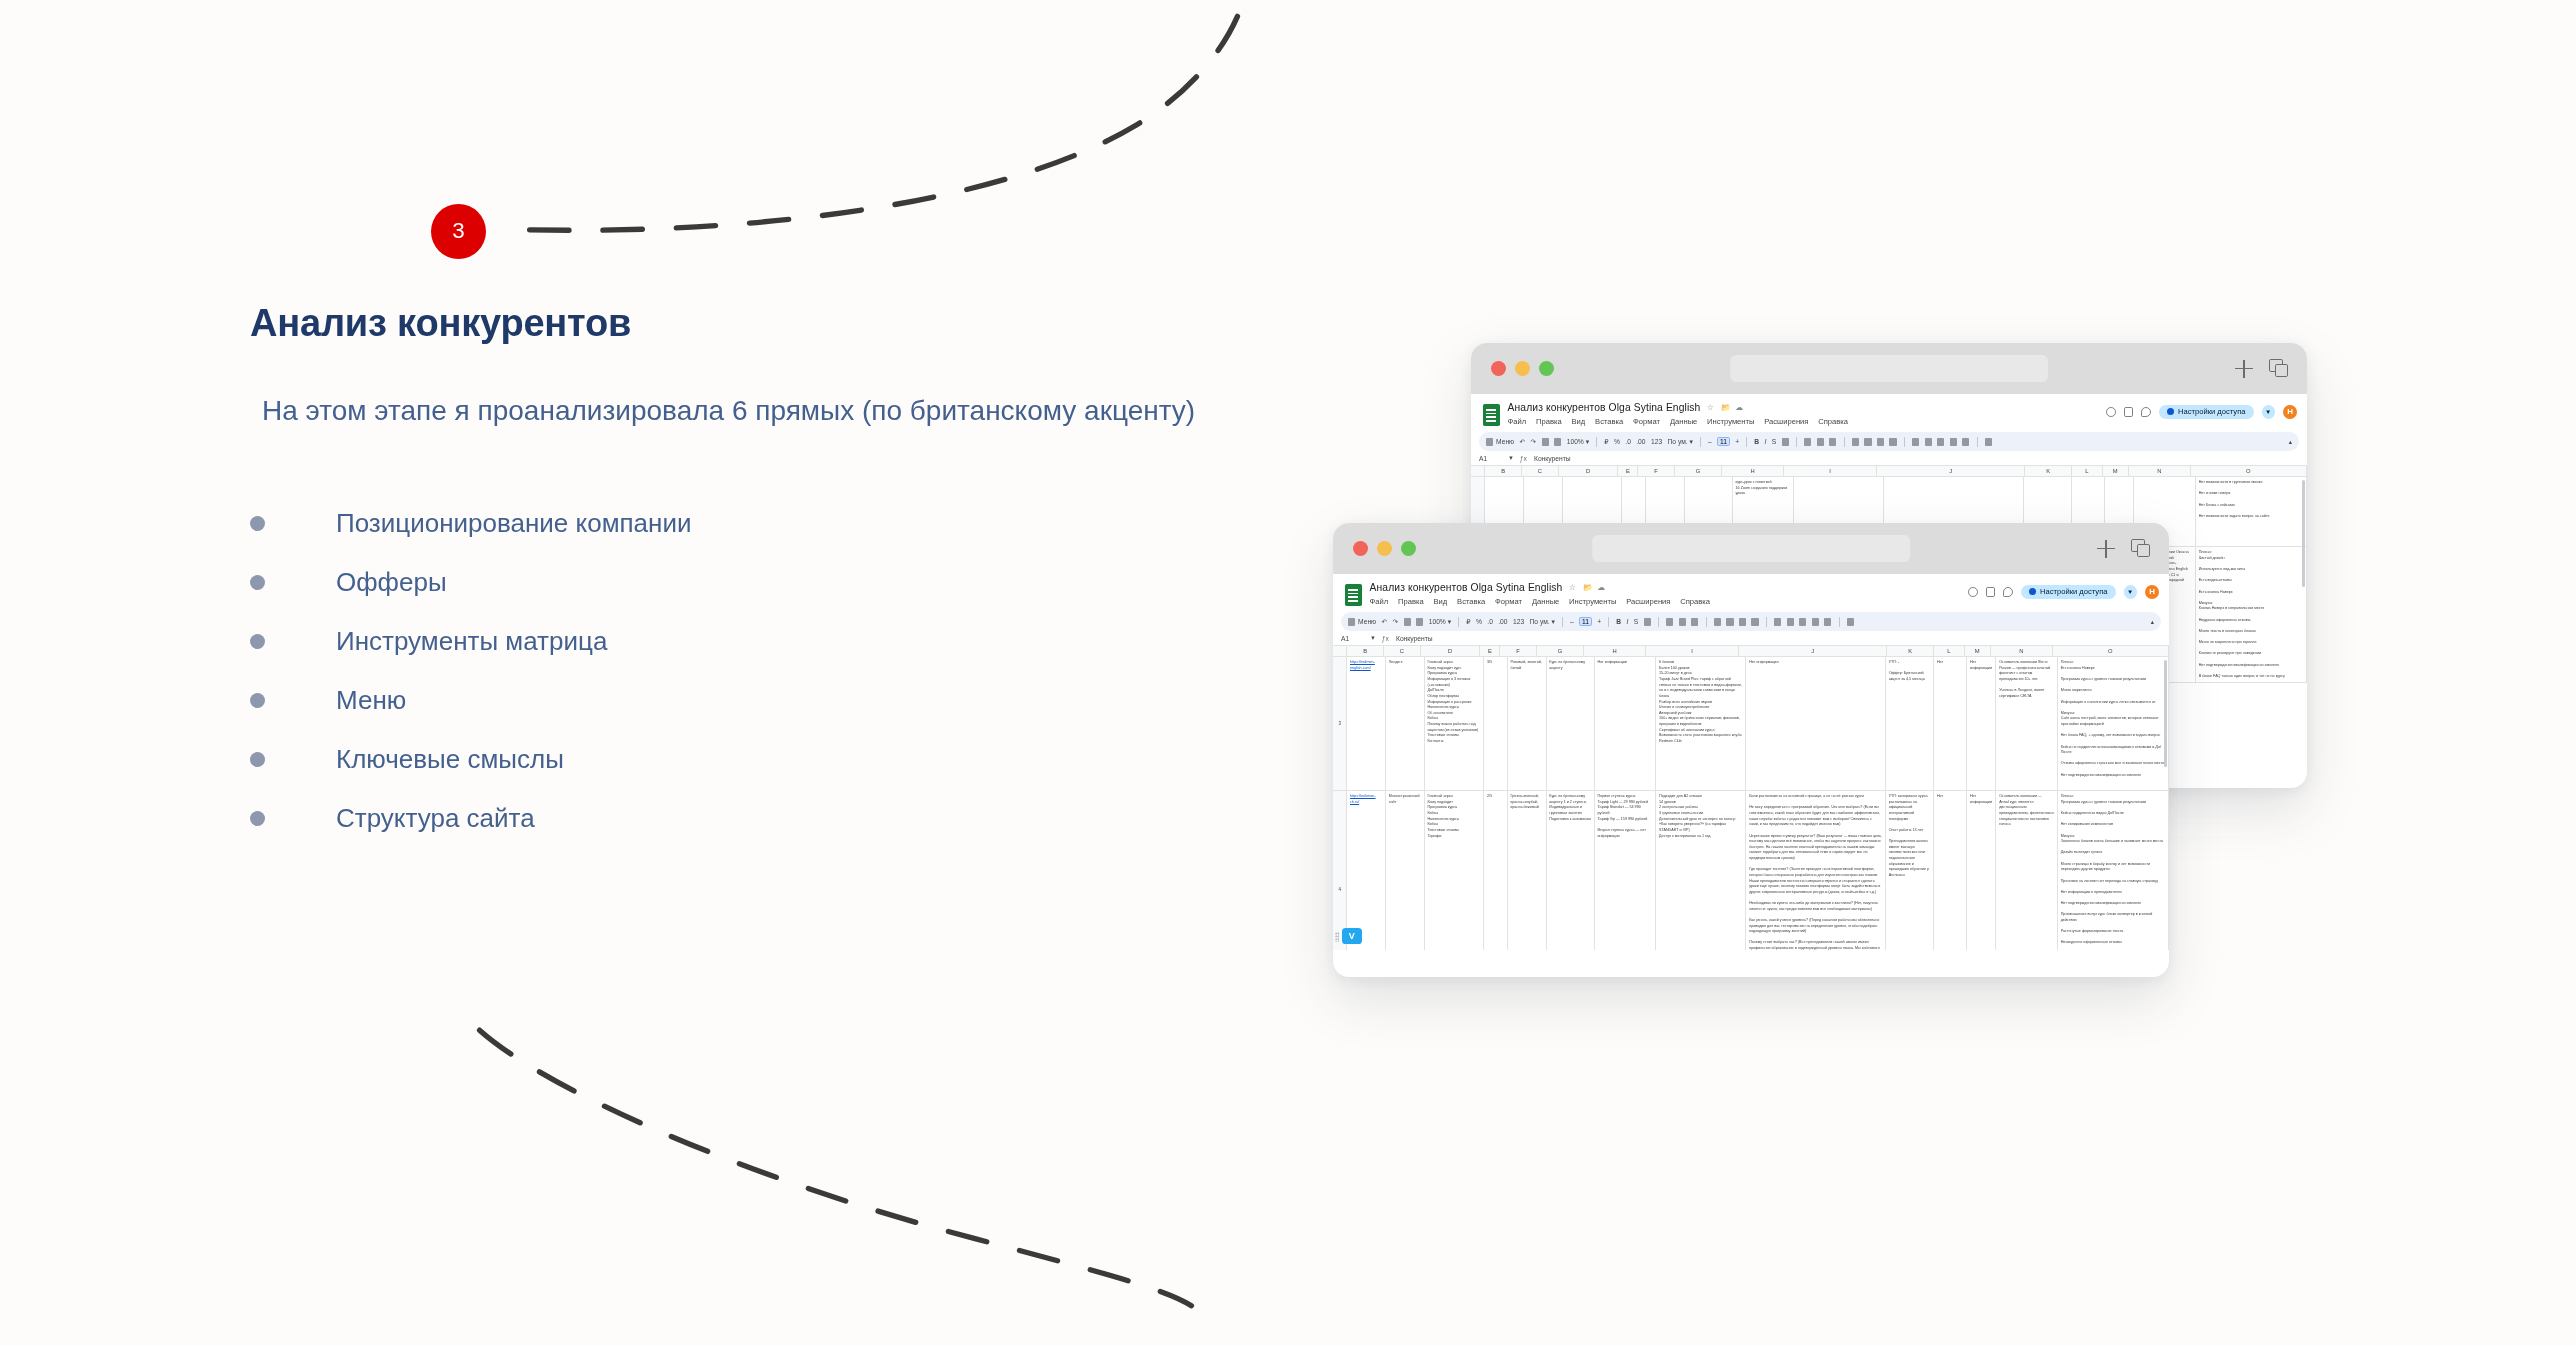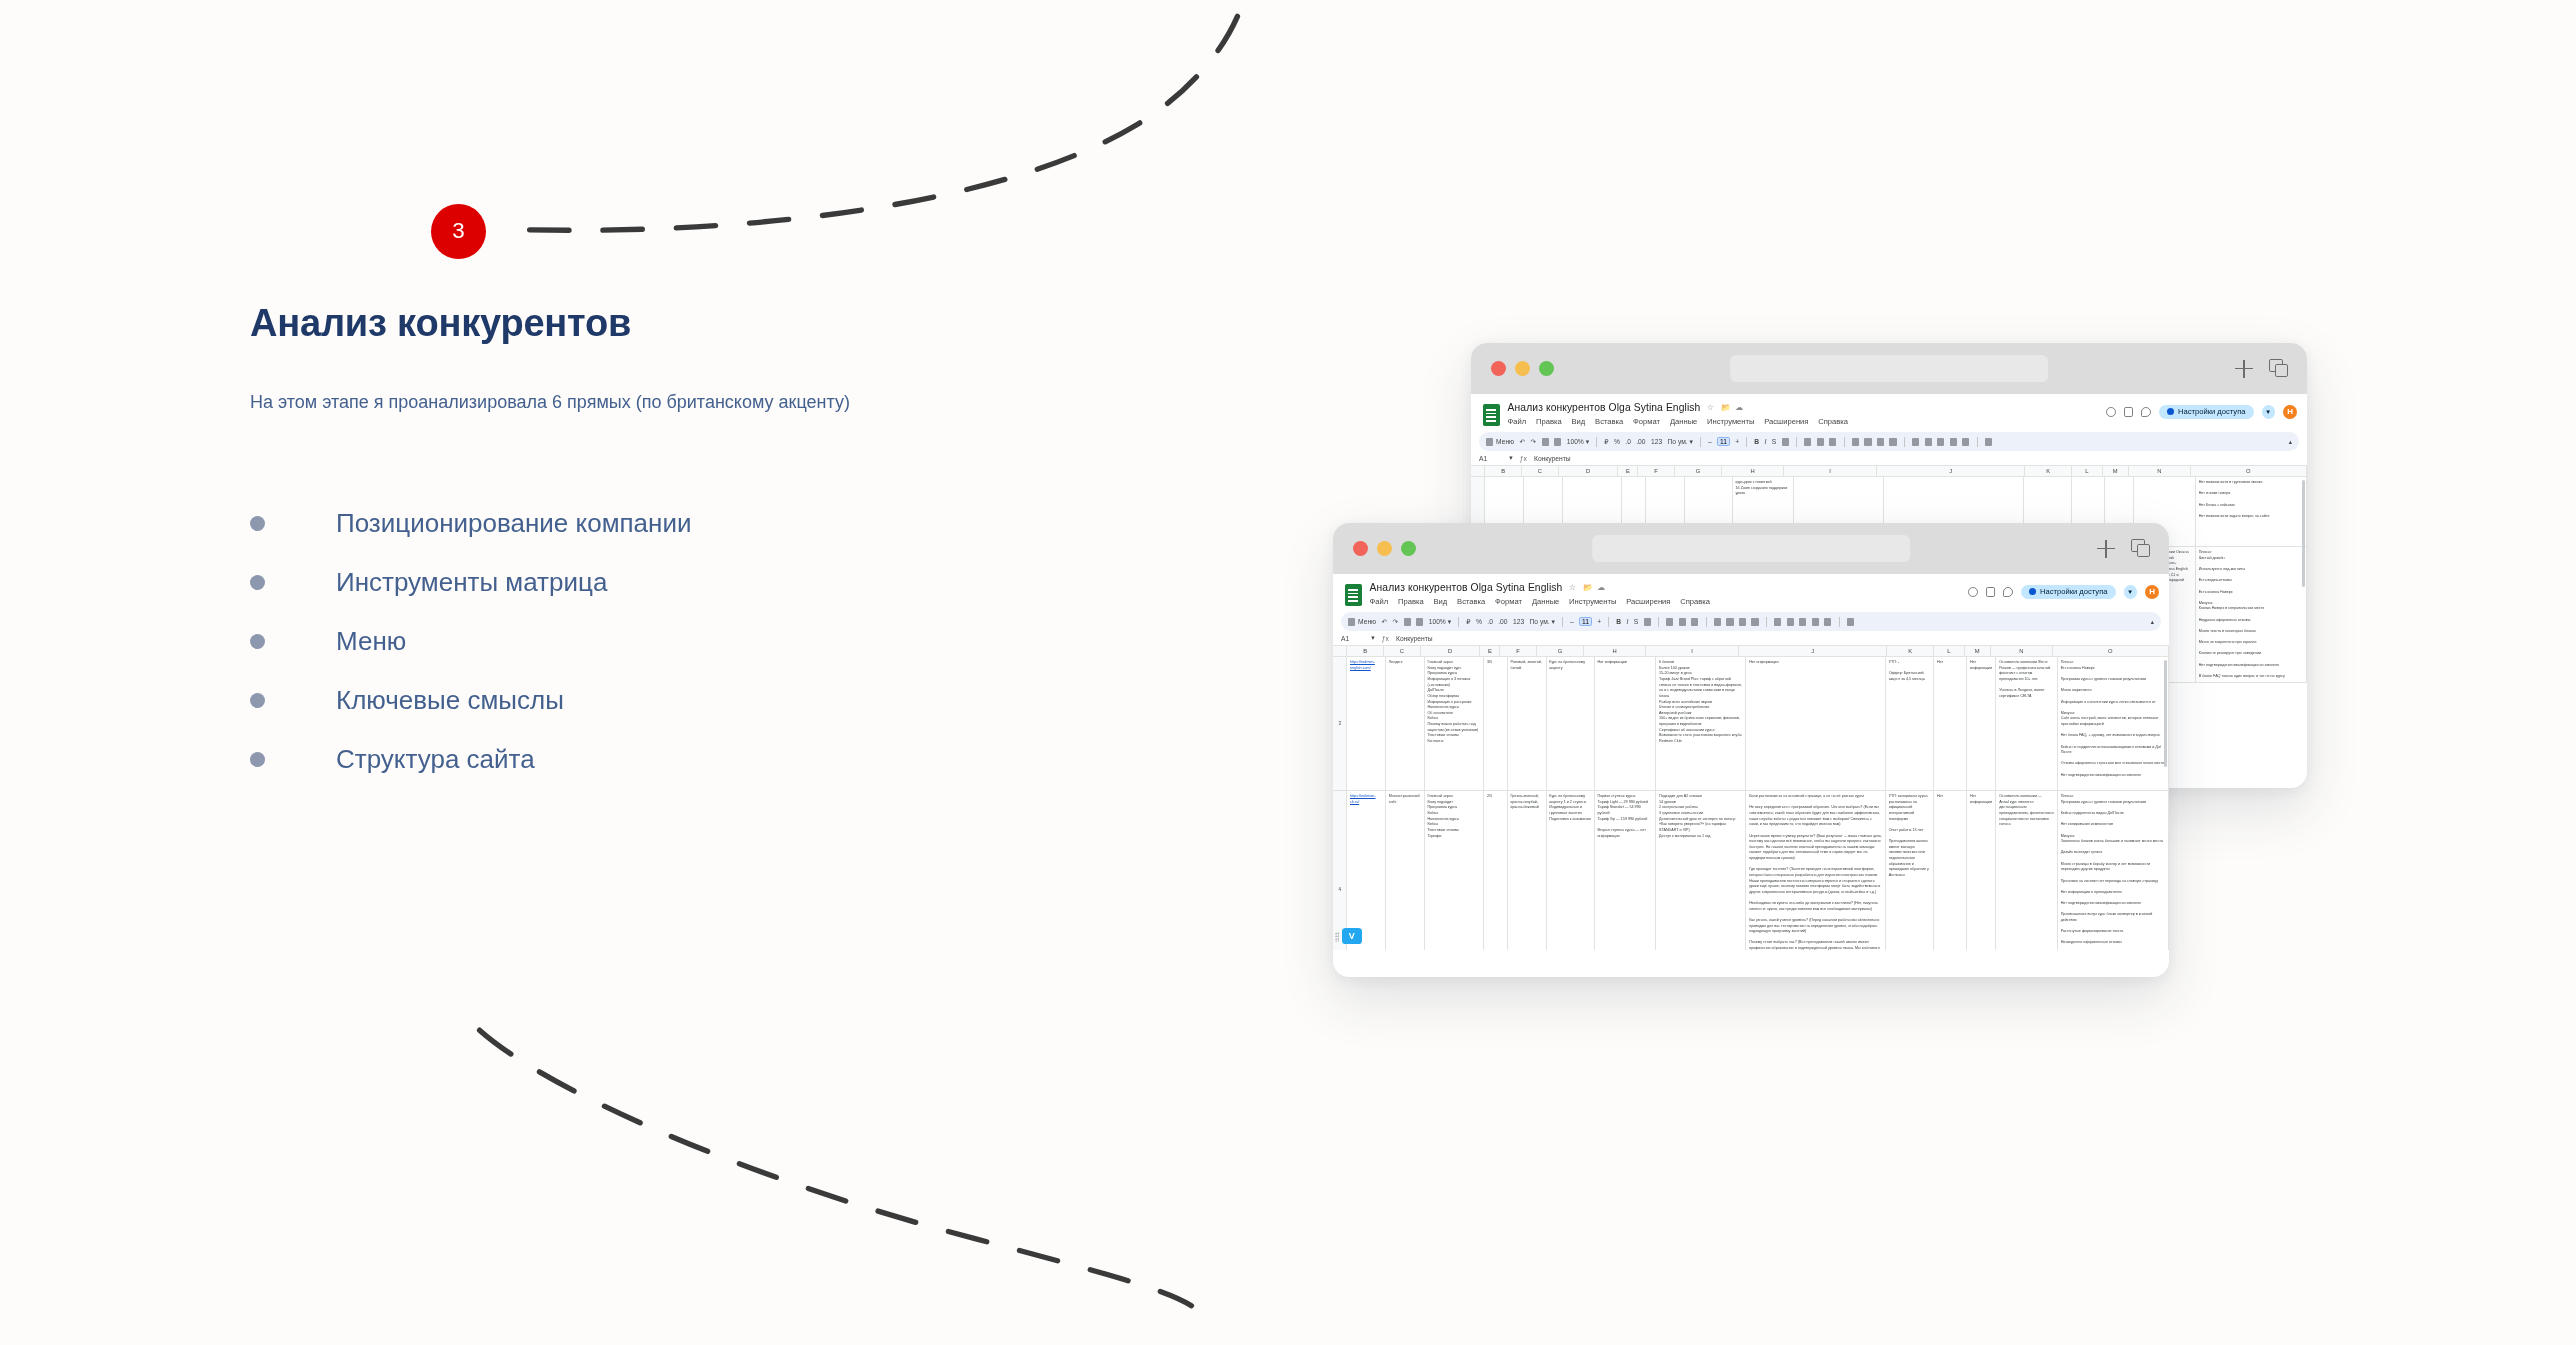--- a/index.html
+++ b/index.html
@@ -48,23 +48,23 @@
     margin: 0;
     font-size: 38px;
     font-weight: 700;
     color: #1F3A68;
     letter-spacing: -0.2px;
     white-space: nowrap;
   }
 
   .intro {
     position: absolute;
-    left: 0; top: 388px;
+    left: 12px; top: 388px;
     margin: 0;
-    font-size: 18px;
+    font-size: 28px;
     line-height: 1.62;
     font-weight: 400;
     color: #43608F;
     width: 1091px;
   }
   .intro .line { display:block; white-space: nowrap; }
 
   .param-list {
     position: absolute;
     left: 0; top: 494px;
@@ -290,20 +290,24 @@
   <h1 class="page-title">Анализ конкурентов</h1>
 
   <p class="intro">
     <span class="line">На этом этапе я проанализировала 6 прямых (по британскому акценту)</span>
   </p>
 
   <ul class="param-list">
     <li class="param-item">
       <span class="param-bullet"></span>
       <span class="param-label">Позиционирование компании</span>
+    </li>
+    <li class="param-item">
+      <span class="param-bullet"></span>
+      <span class="param-label">Офферы</span>
     </li>
     <li class="param-item">
       <span class="param-bullet"></span>
       <span class="param-label">Инструменты матрица</span>
     </li>
     <li class="param-item">
       <span class="param-bullet"></span>
       <span class="param-label">Меню</span>
     </li>
     <li class="param-item">

